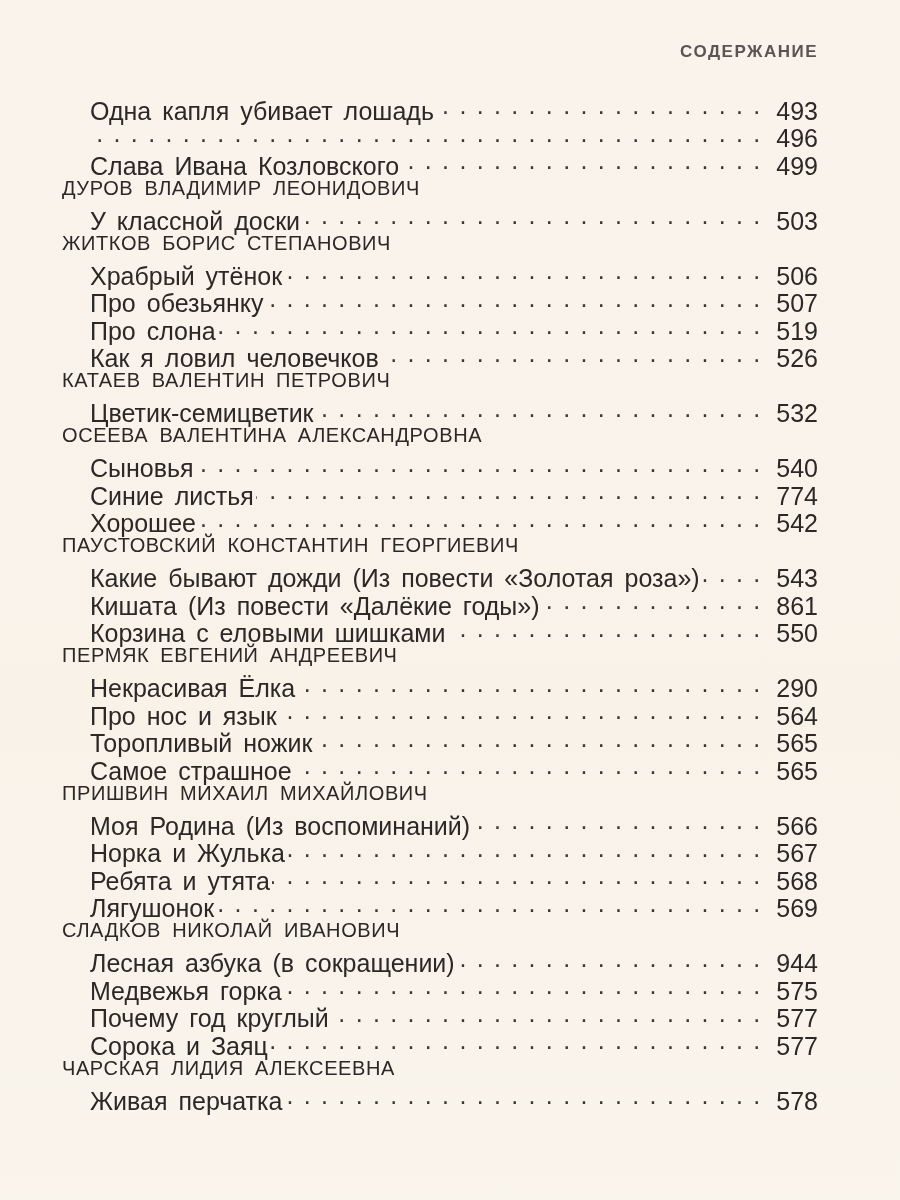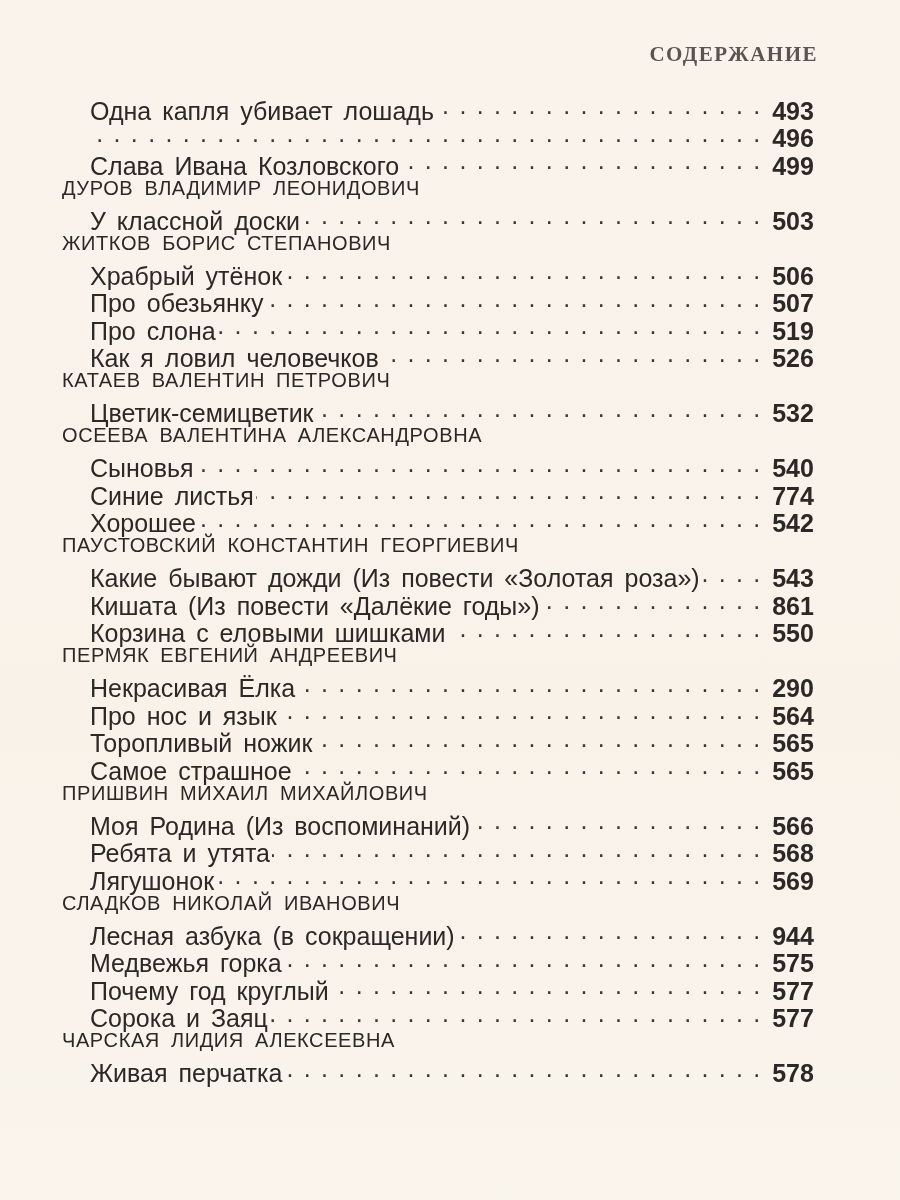--- a/index.html
+++ b/index.html
@@ -20,23 +20,23 @@
     left: 0;
     top: 0;
     width: 900px;
     height: 1200px;
     background: linear-gradient(180deg, #f9f3ec 0%, #f8f2e9 60%, #f9f4ec 100%);
   }
   .running-head {
     position: absolute;
     top: 42px;
     right: 82px;
-    font-family: Liberation Serif, serif;
+    font-family: Liberation Sans, sans-serif;
     font-weight: bold;
-    font-size: 21px;
+    font-size: 17px;
     letter-spacing: 1.5px;
     color: #5a5552;
   }
   .toc {
     position: absolute;
     left: 62px;
     top: 92px;
     width: 756px;
   }
   .author {
@@ -73,23 +73,22 @@
     position: absolute;
     right: 0;
     top: 0;
     letter-spacing: 1.7px;
     word-spacing: 0;
     color: #3a3633;
   }
   .entry .page-num {
     flex: 0 0 auto;
     width: 50px;
-    text-align: center;
+    text-align: right;
     padding-left: 6px;
-    font-weight: bold;
   }
 </style>
 </head>
 <body>
 
 <div class="page">
   <div class="running-head">СОДЕРЖАНИЕ</div>
 
   <div class="toc">
 
@@ -200,20 +199,25 @@
         <span class="page-num">565</span>
       </div>
 
     <div class="author">ПРИШВИН МИХАИЛ МИХАЙЛОВИЧ</div>
     <div class="entry">
         <span class="title">Моя Родина (Из воспоминаний)</span>
         <span class="leader"></span>
         <span class="page-num">566</span>
       </div>
     <div class="entry">
+        <span class="title">Норка и Жулька</span>
+        <span class="leader"></span>
+        <span class="page-num">567</span>
+      </div>
+    <div class="entry">
         <span class="title">Ребята и утята</span>
         <span class="leader"></span>
         <span class="page-num">568</span>
       </div>
     <div class="entry">
         <span class="title">Лягушонок</span>
         <span class="leader"></span>
         <span class="page-num">569</span>
       </div>
 

